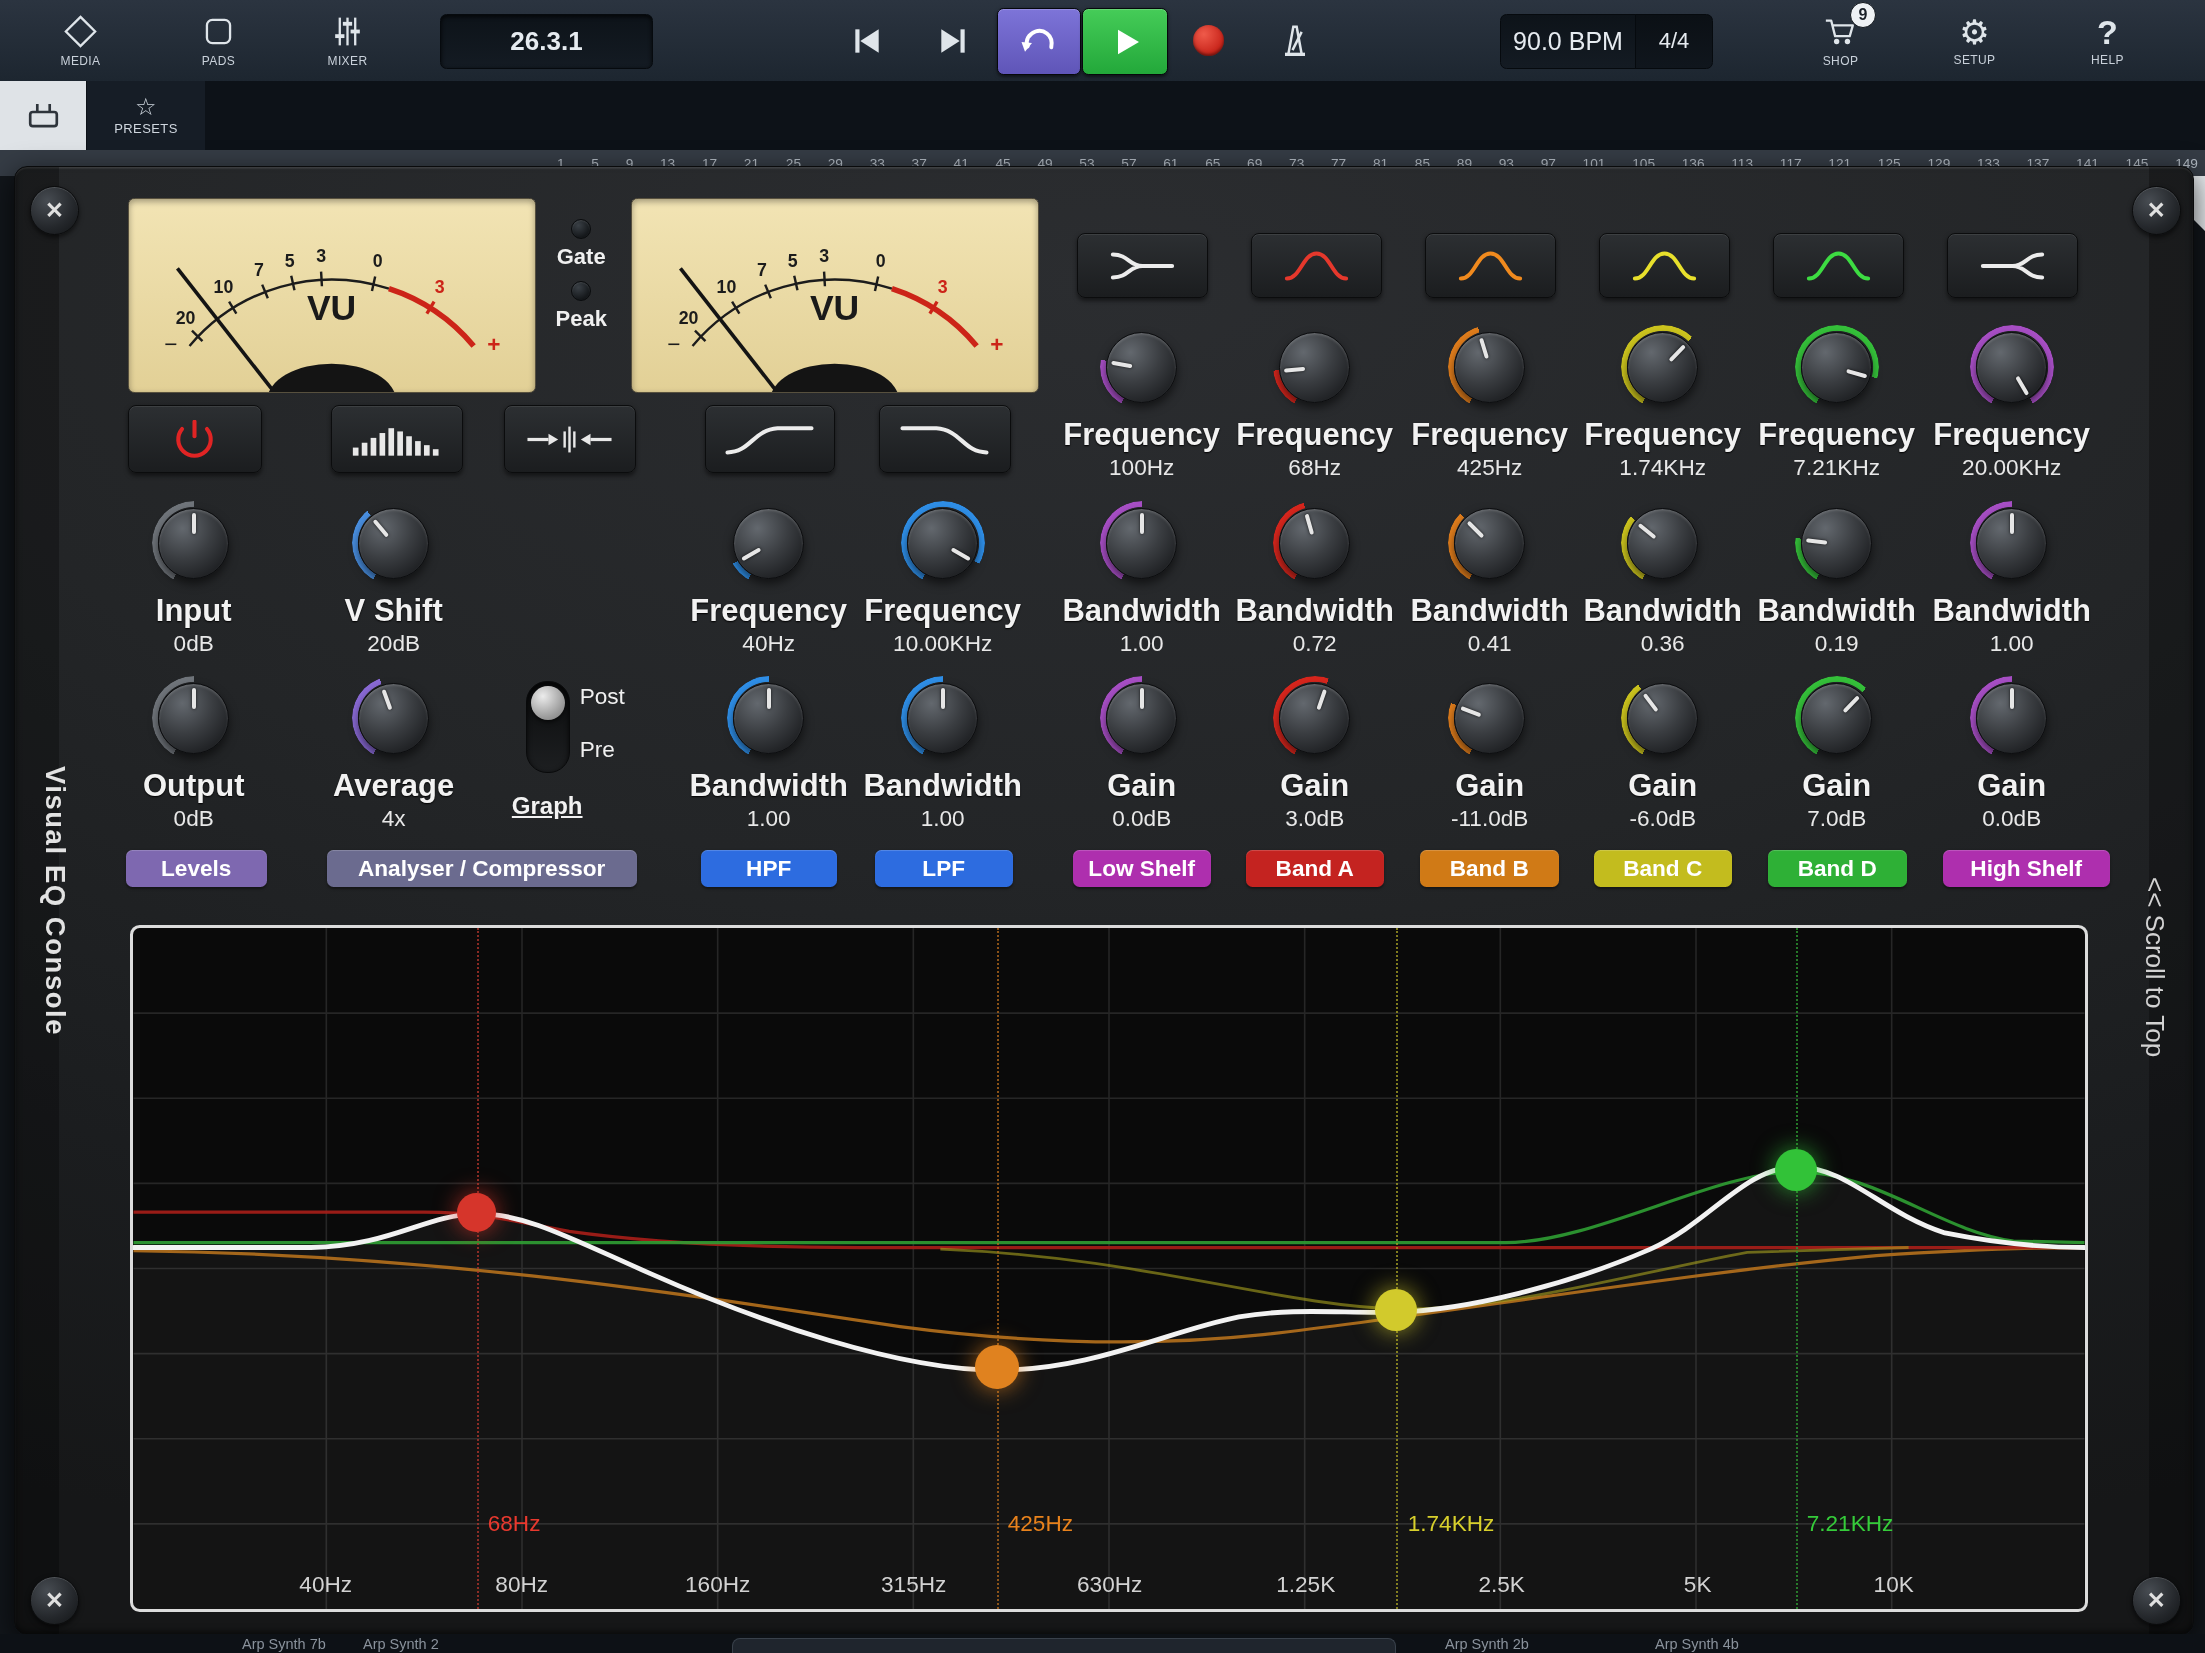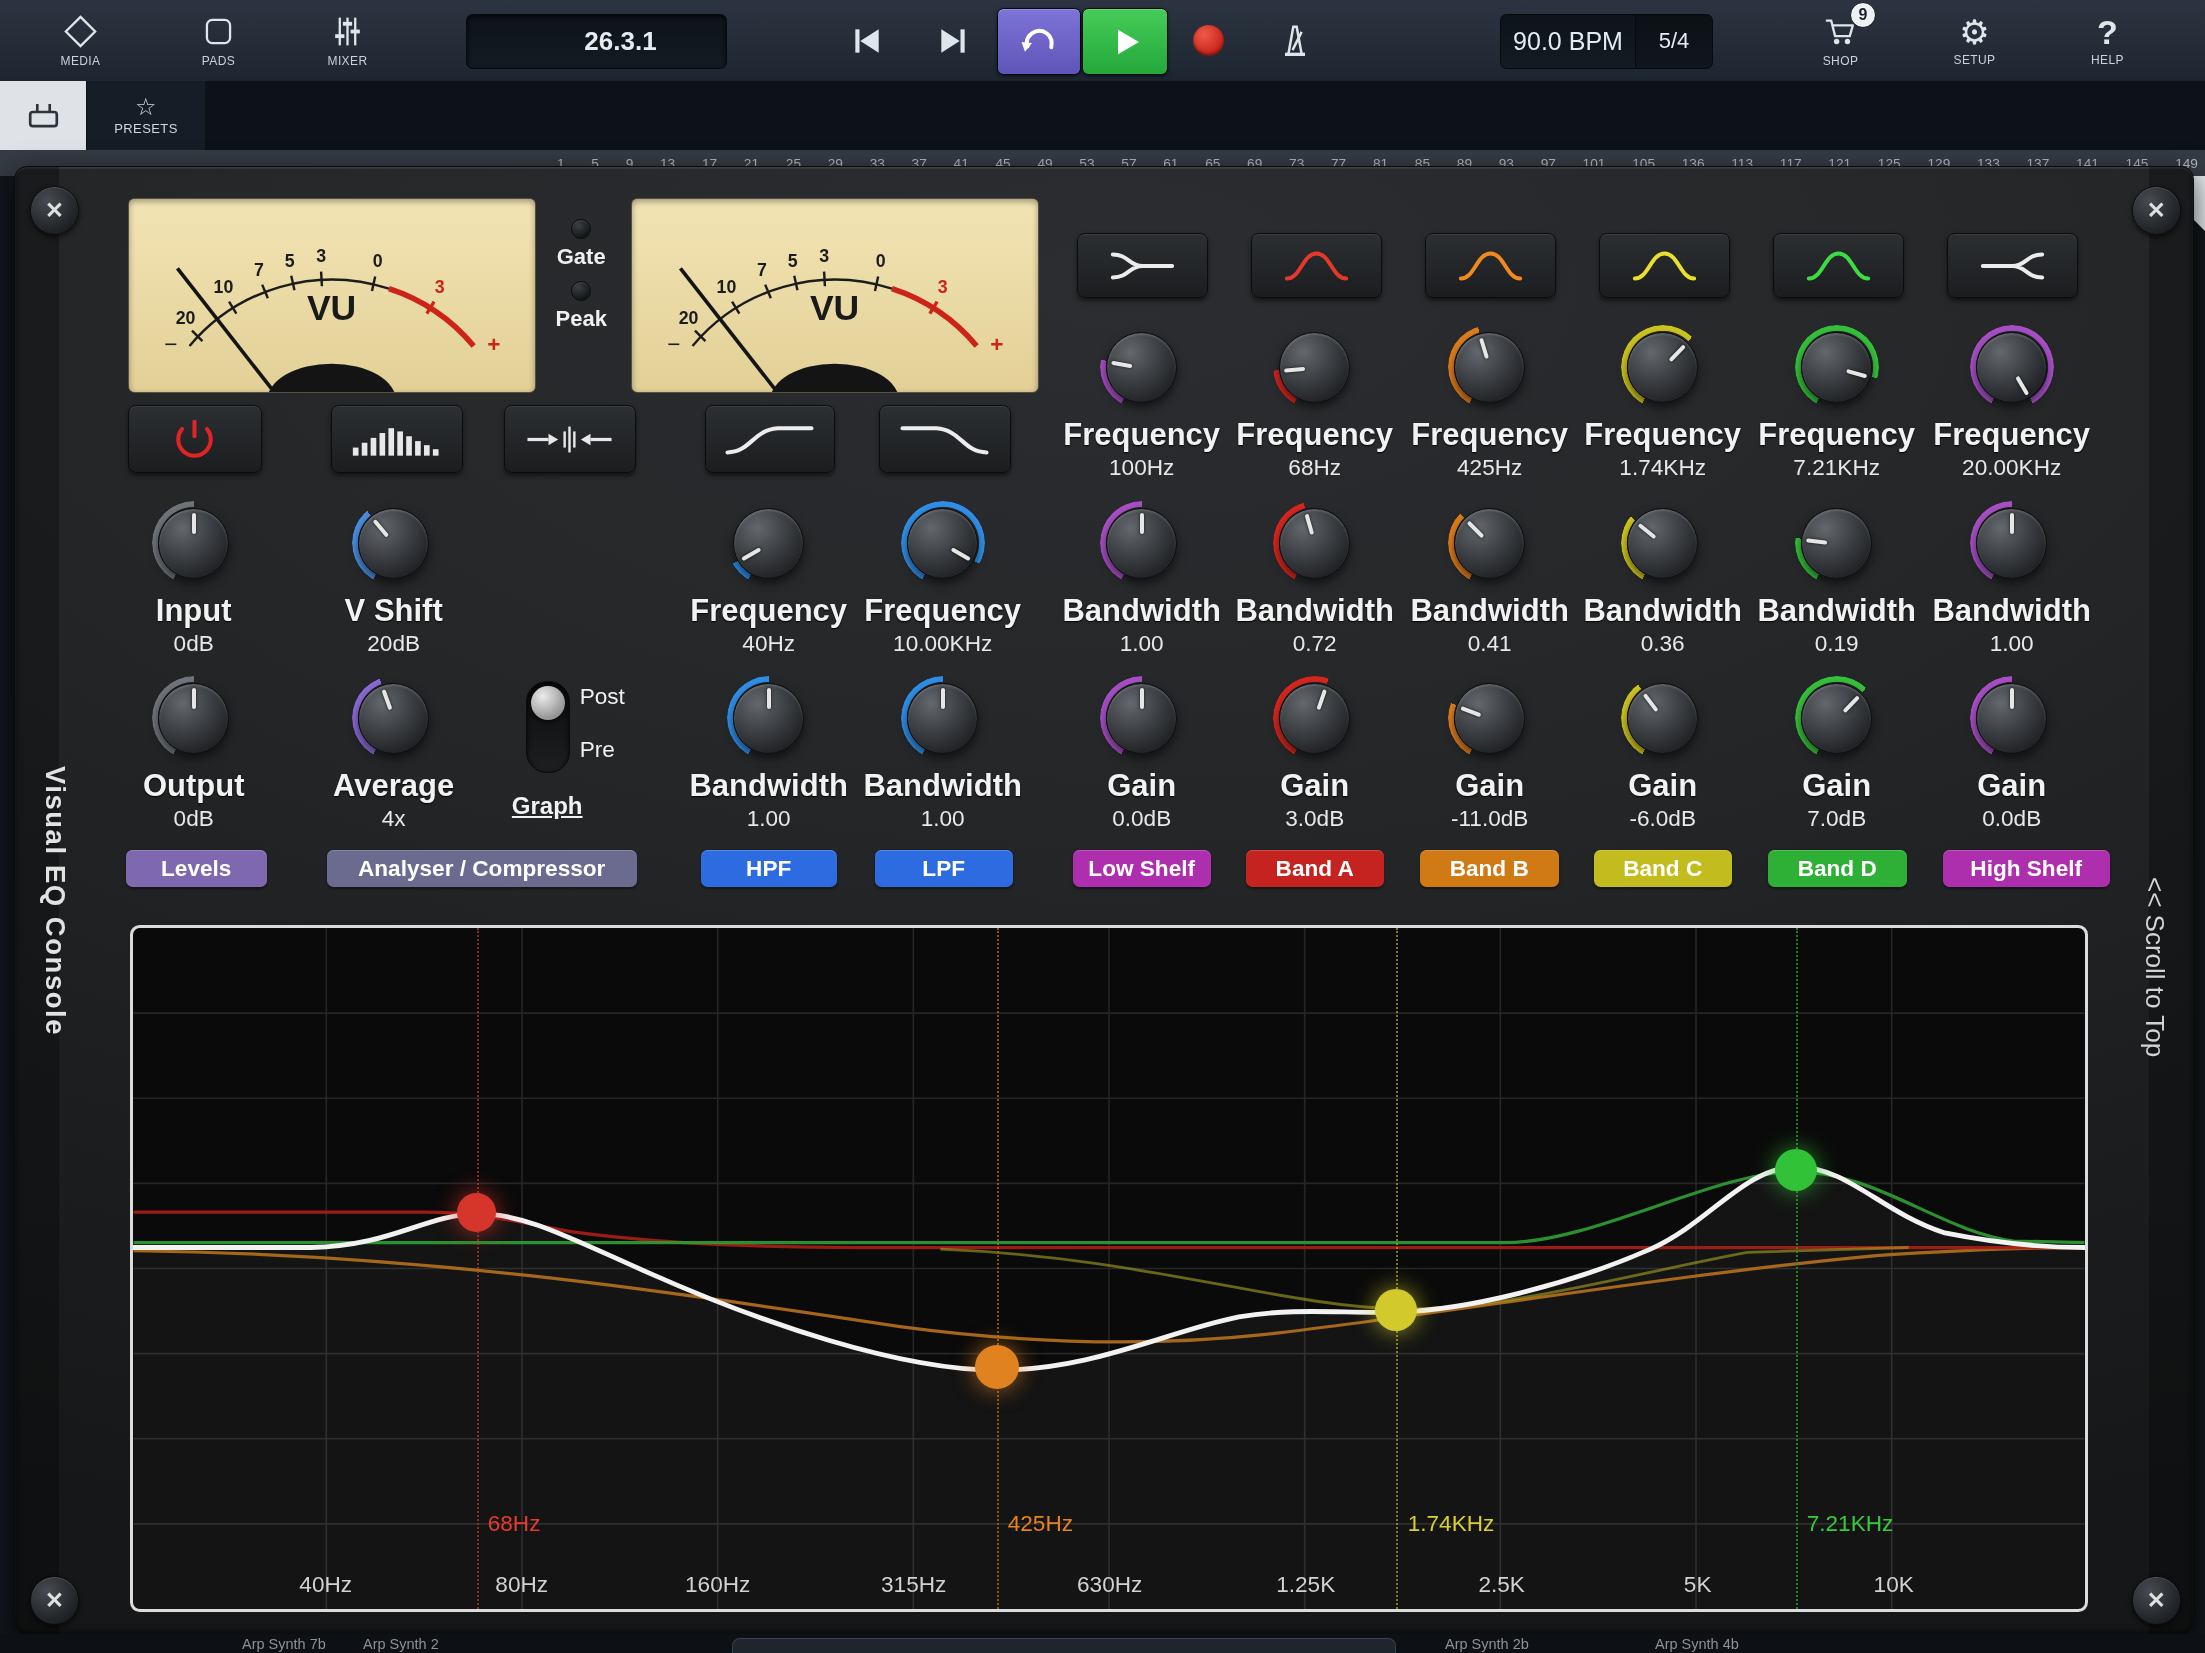--- a/index.html
+++ b/index.html
@@ -5,24 +5,24 @@
   html,body{margin:0;padding:0;background:#000;}
   #app{position:relative;width:2205px;height:1653px;overflow:hidden;background:#12161b;
        font-family:"Liberation Sans",sans-serif;color:#fff;}
 
   
   .topbar{position:absolute;left:0;top:0;width:2205px;height:81px;
           background:linear-gradient(#2b3440,#1d2630);border-bottom:1.6px solid #05070a;}
   .tb-item{position:absolute;top:0;height:81px;width:97px;display:flex;flex-direction:column;
            align-items:center;justify-content:center;gap:4px;color:#c9d1da;cursor:default;}
   .tb-item .lbl{font-size:12px;letter-spacing:0.4px;}
-  .tb-display{position:absolute;left:466px;top:13.7px;width:211px;height:53px;border-radius:6.5px;
+  .tb-display{position:absolute;left:440px;top:13.7px;width:211px;height:53px;border-radius:6.5px;
               background:linear-gradient(#0d1319,#141b23);border:0.8px solid #060a0e;
               box-shadow:inset 0 1.6px 4px rgba(0,0,0,.8);display:flex;align-items:center;justify-content:center;
-              font-size:26px;font-weight:bold;color:#e6ebf0;padding-left:48px;}
+              font-size:26px;font-weight:bold;color:#e6ebf0;}
   .tb-icon-btn{position:absolute;top:12px;width:57px;height:57px;display:flex;align-items:center;justify-content:center;}
   .tb-big-btn{position:absolute;top:8px;height:65px;border-radius:6.5px;display:flex;align-items:center;justify-content:center;
               border:0.8px solid #06080b;box-shadow:inset 0 0.8px 0.8px rgba(255,255,255,.25),0 1.6px 3.2px rgba(0,0,0,.5);}
   .undo-btn{left:997px;width:82px;background:linear-gradient(#7d74d8,#5f55b8);}
   .play-btn{left:1082px;width:84px;background:linear-gradient(#45cc58,#23a83a);}
   .rec-dot{position:absolute;left:1193px;top:25px;width:31px;height:31px;border-radius:50%;
            background:radial-gradient(circle at 35% 30%,#ef5a4a,#c8241a 70%);box-shadow:inset 0 -1.6px 3.2px rgba(0,0,0,.5);}
   .bpm-box{position:absolute;left:1500px;top:13.7px;width:134px;height:53px;border-radius:6.5px 0 0 6.5px;
            background:linear-gradient(#0d1319,#141b23);border:0.8px solid #060a0e;display:flex;align-items:center;justify-content:center;
            font-size:25px;color:#e6ebf0;}
@@ -185,21 +185,21 @@
     <div class="rec-dot"></div>
     <div class="tb-icon-btn" style="left:1266px">
       <svg width="40" height="40" viewBox="0 0 48 48">
         <path d="M16,40 L22,7 L26,7 L32,40 Z" fill="none" stroke="#dfe5ea" stroke-width="3"></path>
         <line x1="21" y1="35" x2="32" y2="13" stroke="#dfe5ea" stroke-width="3"></line>
         <line x1="12" y1="40" x2="36" y2="40" stroke="#dfe5ea" stroke-width="4"></line>
       </svg>
     </div>
 
     <div class="bpm-box">90.0 BPM</div>
-    <div class="sig-box">5/4</div>
+    <div class="sig-box">4/4</div>
 
     <div class="tb-item" style="left:1792px">
       <svg width="37" height="37" viewBox="0 0 48 48">
         <path d="M5,10 L12,10 L17,30 L36,30 L40,16 L14,16" fill="none" stroke="#dfe5ea" stroke-width="3" stroke-linejoin="round"></path>
         <circle cx="19" cy="37" r="3.5" fill="#dfe5ea"></circle>
           <circle cx="33" cy="37" r="3.5" fill="#dfe5ea"></circle>
       </svg>
       <span class="lbl">SHOP</span>
       <span class="badge">9</span>
     </div>

